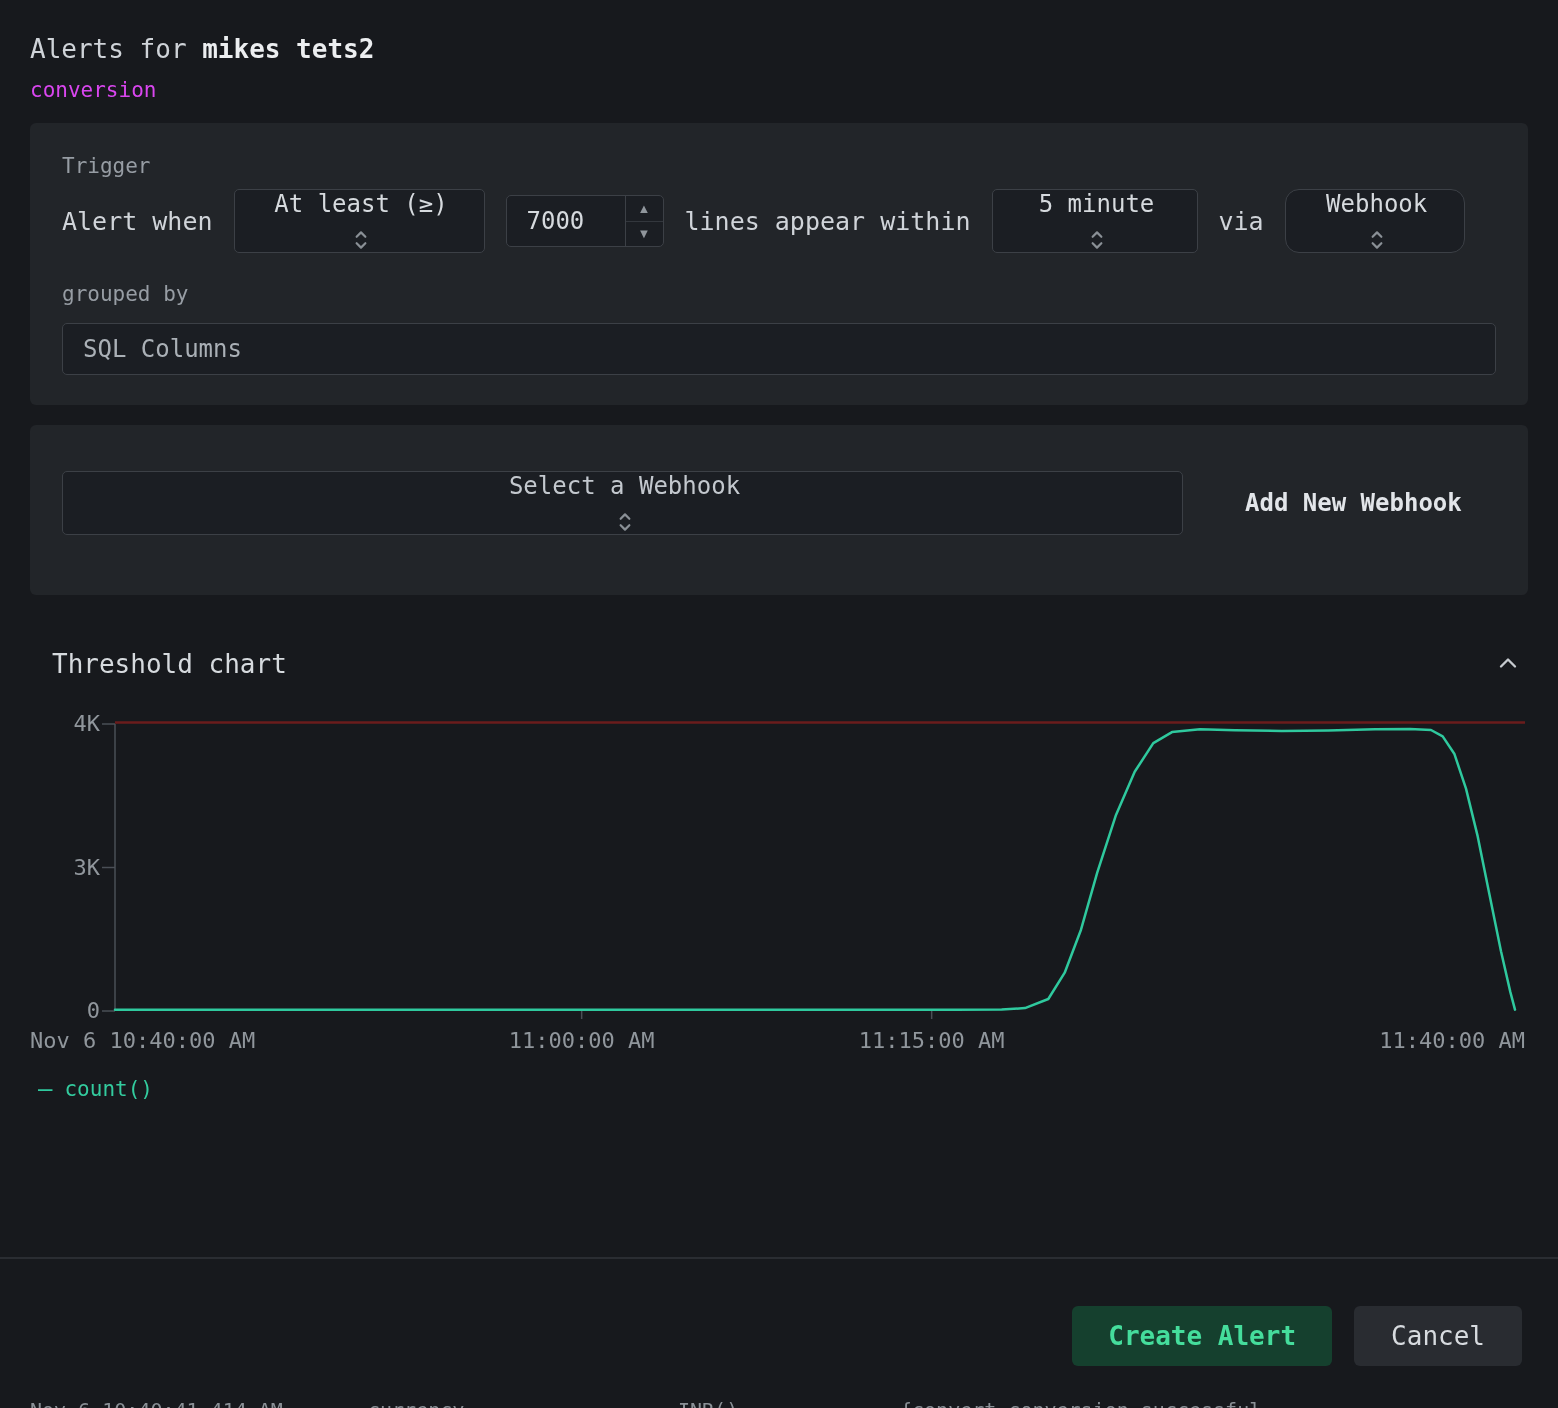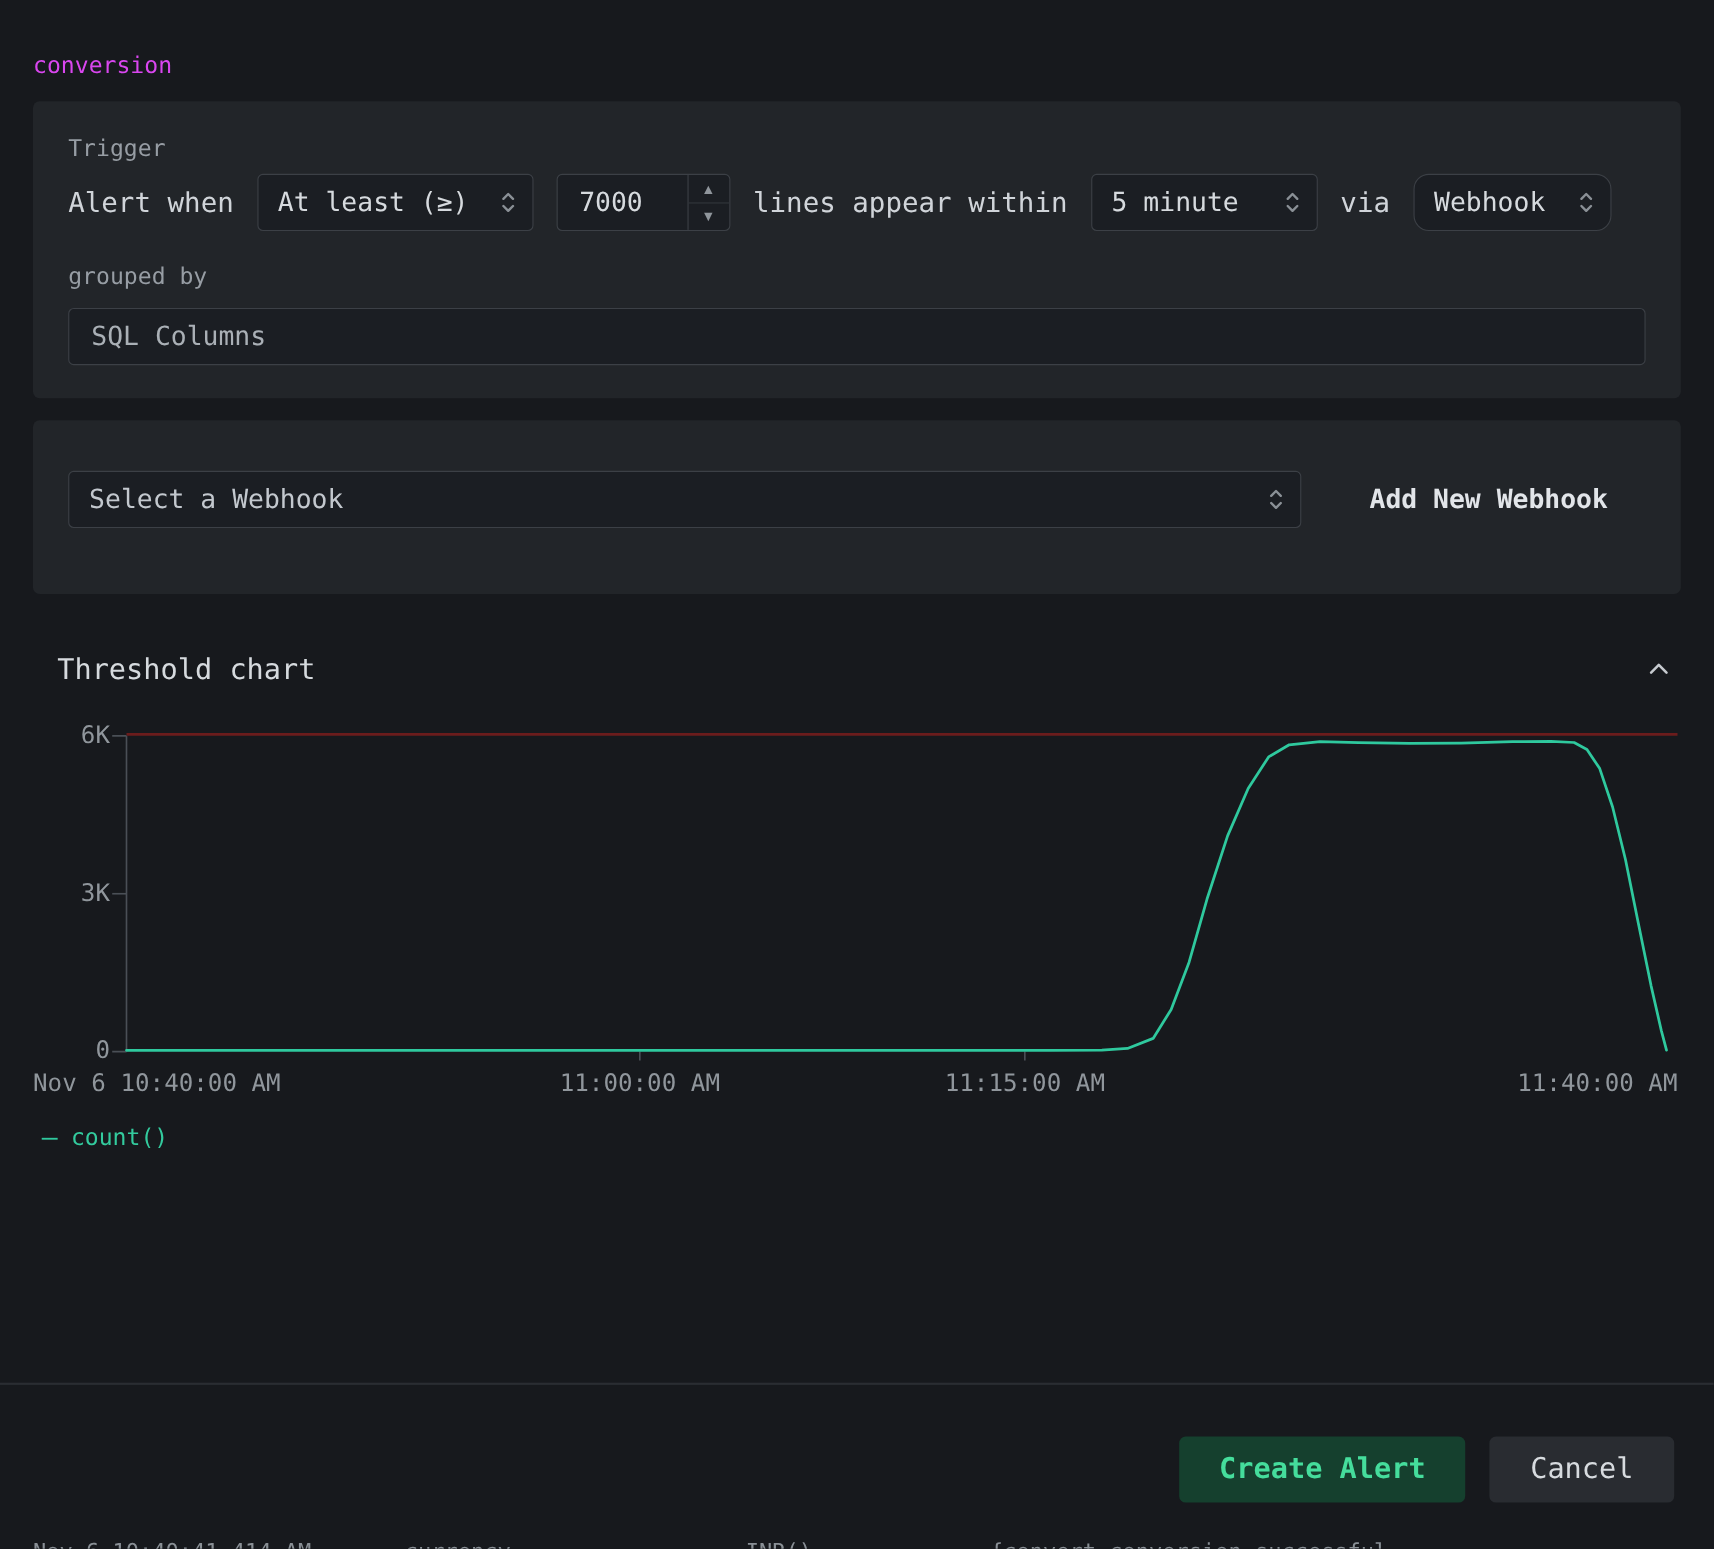--- a/index.html
+++ b/index.html
@@ -34,22 +34,22 @@
   .panel { background: #222529; border-radius: 6px; margin-top: 20px; padding: 30px 32px 30px; }
   .panel.send { padding-bottom: 60px; }
   .section-label { font-size: 21px; color: #979da4; line-height: 26px; }
 
   .controls { display: flex; align-items: center; gap: 21px; margin-top: 10px; font-size: 25px; color: #d0d4d9; }
   .ctl-text { white-space: nowrap; }
 
   .select {
     display: flex; align-items: center; justify-content: space-between; gap: 10px;
     background: #1b1e23; border: 1px solid #3c4046; border-radius: 5px;
-    height: 52px; padding: 0 14px 0 18px; font-size: 24px; color: #d6dade;
-    cursor: pointer; white-space: nowrap;
+    height: 64px; padding: 0 14px 0 18px; font-size: 24px; color: #d6dade;
+    cursor: pointer; white-space: nowrap; flex-direction: column;
   }
   .select.w-cond { width: 251px; }
   .select.w-window { width: 206px; }
   .select.w-channel { width: 180px; border-radius: 14px; }
   .chev { display: inline-flex; flex: none; }
 
   .number-wrap {
     display: flex; width: 158px; height: 52px;
     background: #1b1e23; border: 1px solid #3c4046; border-radius: 5px; overflow: hidden;
   }
@@ -113,20 +113,21 @@
   .clip2 { left: 368px; }
   .clip3 { left: 678px; }
   .clip4 { left: 900px; }
 </style>
 </head>
 <body>
 
 <div class="page">
 
   <div class="header">
+    <div class="title"><span>Alerts for </span><span class="name">mikes tets2</span></div>
     <div class="subtitle">conversion</div>
   </div>
 
 
   <div class="panel">
     <div class="section-label">Trigger</div>
     <div class="controls">
       <span class="ctl-text">Alert when</span>
       <div class="select w-cond">
         <span>At least (≥)</span>
@@ -202,21 +203,21 @@
         <line x1="72" y1="292" x2="85" y2="292" stroke="#4a4f56" stroke-width="1.5"></line>
         <line x1="72" y1="148.5" x2="85" y2="148.5" stroke="#4a4f56" stroke-width="1.5"></line>
         <line x1="72" y1="5" x2="85" y2="5" stroke="#4a4f56" stroke-width="1.5"></line>
         <line x1="551.6666666666666" y1="292" x2="551.6666666666666" y2="302" stroke="#4a4f56" stroke-width="1.5"></line>
         <line x1="901.6666666666667" y1="292" x2="901.6666666666667" y2="302" stroke="#4a4f56" stroke-width="1.5"></line>
         <polyline points="85.0,290.8 551.7,290.8 785.0,290.8 925.0,290.8 971.7,290.6 995.0,289.1 1018.3,280.0 1034.7,253.7 1051.0,210.7 1067.3,153.3 1086.0,95.9 1104.7,52.8 1123.3,24.1 1142.0,13.1 1170.0,10.3 1205.0,11.2 1251.7,11.9 1298.3,11.5 1345.0,10.3 1380.0,10.0 1401.0,11.0 1412.7,17.4 1424.3,34.7 1436.0,69.6 1447.7,117.4 1459.3,174.8 1471.0,232.2 1480.3,272.9 1485.0,290.6" fill="none" stroke="#2fc99e" stroke-width="2.5" stroke-linejoin="round" stroke-linecap="round"></polyline>
       </svg>
     <div>
         <div class="ytick" style="top: 279px;">0</div>
         <div class="ytick" style="top: 135.5px;">3K</div>
-        <div class="ytick" style="top: -8px;">6K</div>
+        <div class="ytick" style="top: -8px;">4K</div>
       </div>
   </div>
   <div class="x-labels">
       <div class="xtick" style="left: 0px;">Nov 6 10:40:00 AM</div>
       <div class="xtick" style="left: 551.667px; transform: translateX(-50%);">11:00:00 AM</div>
       <div class="xtick" style="left: 901.667px; transform: translateX(-50%);">11:15:00 AM</div>
       <div class="xtick" style="right: 3px;">11:40:00 AM</div>
     </div>
 
   <div class="legend">

